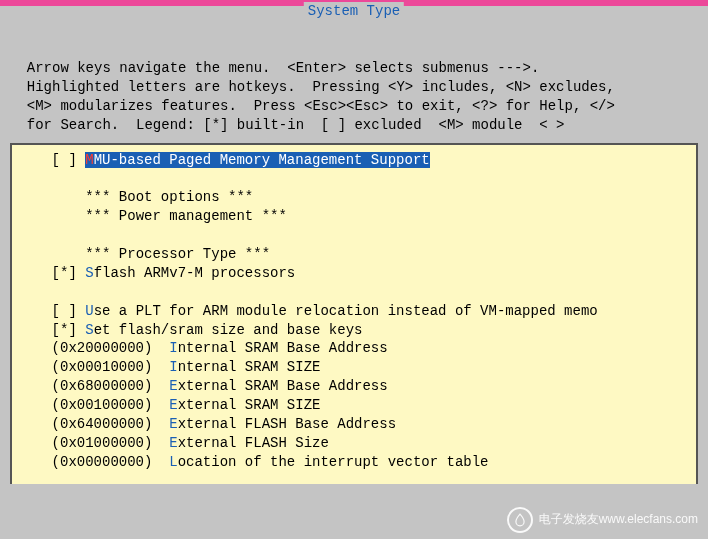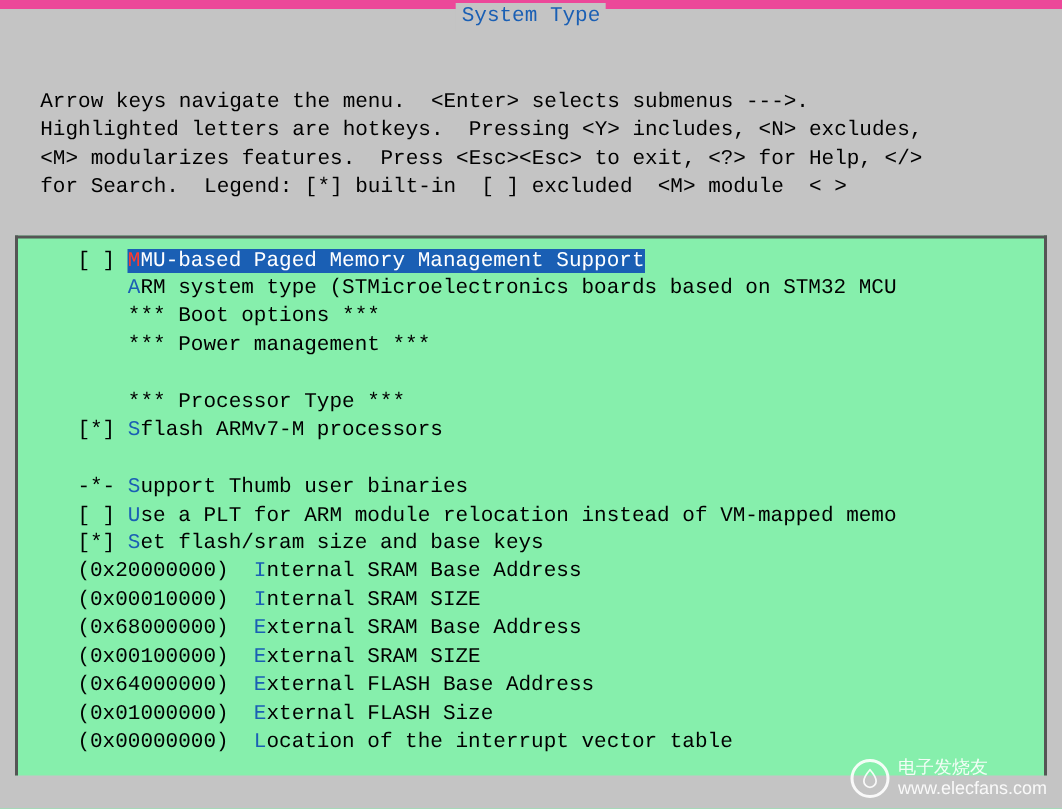--- a/index.html
+++ b/index.html
@@ -31,22 +31,21 @@
     }
     .help-text {
       white-space: pre-wrap;
       padding: 2px 0 8px 0;
       margin-top: 47px;
     }
     .menu-box {
       border: 2px solid #555;
       border-bottom: none;
       padding: 6px 4px 12px 4px;
-      background: #86efac;
-      margin-top: 14px;
+      background: #fef9c3;
     }
     .row {
       white-space: pre;
       padding: 0 2px;
     }
     .row.selected .lbl-wrap {
       background: #1a5fb4;
       color: #fff;
     }
     .lbl-wrap { display: inline; }
@@ -72,43 +71,42 @@
     .wm-icon {
       width: 26px;
       height: 26px;
       border: 2px solid #fff;
       border-radius: 50%;
       display: flex;
       align-items: center;
       justify-content: center;
     }
     .wm-icon svg { display: block; }
-    .wm-text { display: flex; flex-direction: column; line-height: 1.15; }
+    .wm-text { display: flex; flex-direction: row; line-height: 1.15; }
   </style>
 </head>
 <body>
 
 <div class="outer">
   <span class="title-label">System Type</span>
 
   <div class="help-text">  Arrow keys navigate the menu.  &lt;Enter&gt; selects submenus ---&gt;.
   Highlighted letters are hotkeys.  Pressing &lt;Y&gt; includes, &lt;N&gt; excludes,
   &lt;M&gt; modularizes features.  Press &lt;Esc&gt;&lt;Esc&gt; to exit, &lt;?&gt; for Help, &lt;/&gt;
   for Search.  Legend: [*] built-in  [ ] excluded  &lt;M&gt; module  &lt; &gt;</div>
 
   <div class="menu-box" id="menu-list">
       <div class="row selected"><span>    [ ] </span><span class="lbl-wrap"><span class="hot">M</span><span>MU-based Paged Memory Management Support</span></span></div>
-      <div class="row"><span>        </span><span class="lbl-wrap"><span class="hot">A</span><span>RM system type (STMicroelectronics boards based on STM32 MCU</span></span></div>
+      <div class="row"><span>        </span></div>
       <div class="row"><span>        </span><span class="lbl-wrap"><span>*** Boot options ***</span></span></div>
       <div class="row"><span>        </span><span class="lbl-wrap"><span>*** Power management ***</span></span></div>
       <div class="row"><span>        </span></div>
       <div class="row"><span>        </span><span class="lbl-wrap"><span>*** Processor Type ***</span></span></div>
       <div class="row"><span>    [*] </span><span class="lbl-wrap"><span class="hot">S</span><span>flash ARMv7-M processors</span></span></div>
       <div class="row"><span>        </span></div>
-      <div class="row"><span>    -*- </span><span class="lbl-wrap"><span class="hot">S</span><span>upport Thumb user binaries</span></span></div>
       <div class="row"><span>    [ ] </span><span class="lbl-wrap"><span class="hot">U</span><span>se a PLT for ARM module relocation instead of VM-mapped memo</span></span></div>
       <div class="row"><span>    [*] </span><span class="lbl-wrap"><span class="hot">S</span><span>et flash/sram size and base keys</span></span></div>
       <div class="row"><span>    (0x20000000)  </span><span class="lbl-wrap"><span class="hot">I</span><span>nternal SRAM Base Address</span></span></div>
       <div class="row"><span>    (0x00010000)  </span><span class="lbl-wrap"><span class="hot">I</span><span>nternal SRAM SIZE</span></span></div>
       <div class="row"><span>    (0x68000000)  </span><span class="lbl-wrap"><span class="hot">E</span><span>xternal SRAM Base Address</span></span></div>
       <div class="row"><span>    (0x00100000)  </span><span class="lbl-wrap"><span class="hot">E</span><span>xternal SRAM SIZE</span></span></div>
       <div class="row"><span>    (0x64000000)  </span><span class="lbl-wrap"><span class="hot">E</span><span>xternal FLASH Base Address</span></span></div>
       <div class="row"><span>    (0x01000000)  </span><span class="lbl-wrap"><span class="hot">E</span><span>xternal FLASH Size</span></span></div>
       <div class="row"><span>    (0x00000000)  </span><span class="lbl-wrap"><span class="hot">L</span><span>ocation of the interrupt vector table</span></span></div>
     </div>

